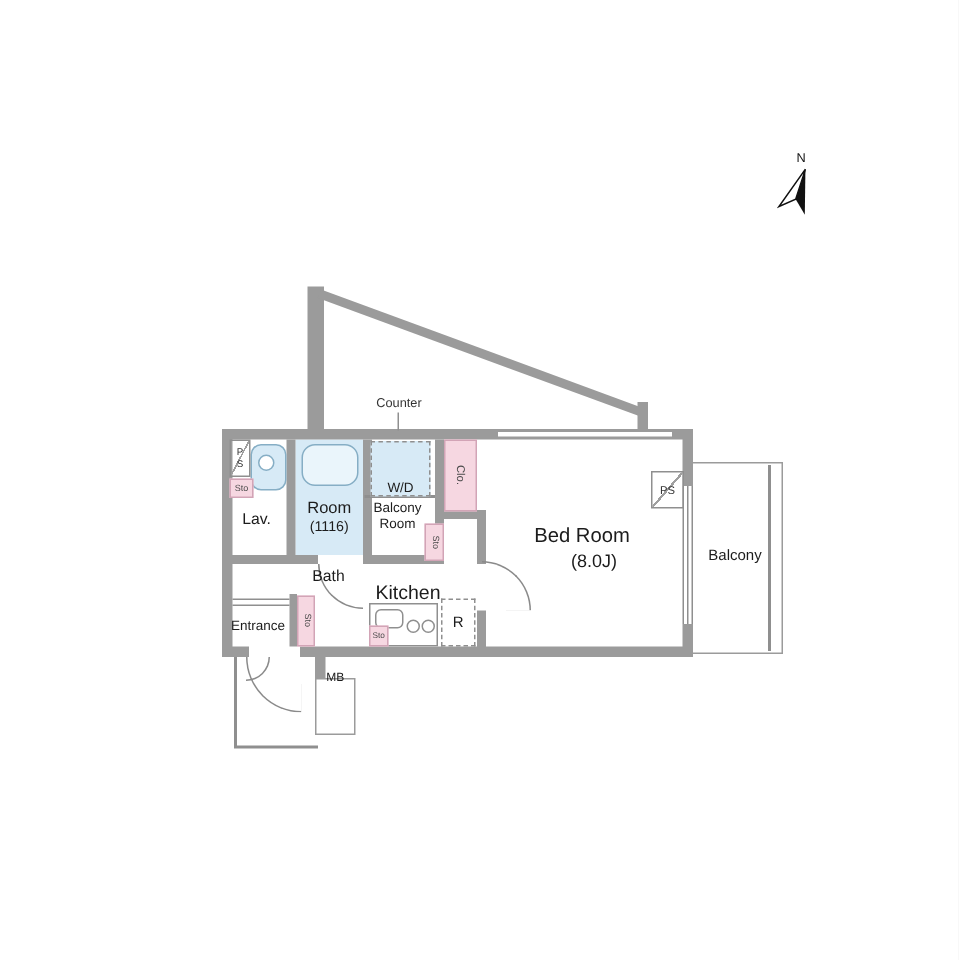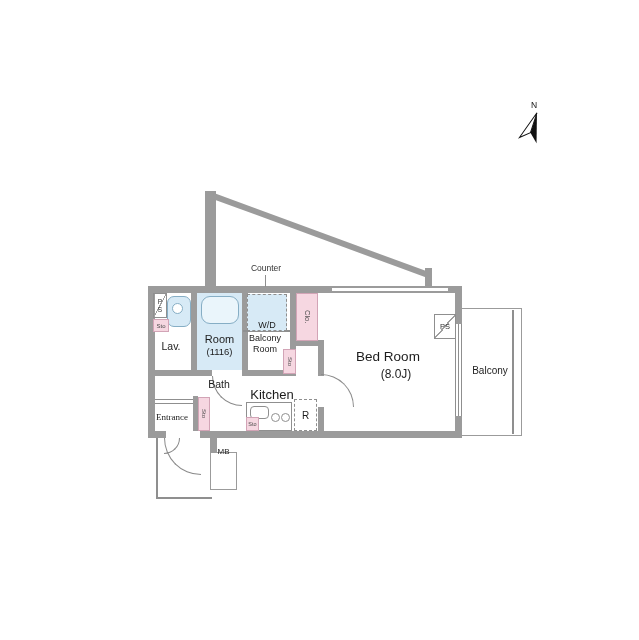--- a/index.html
+++ b/index.html
@@ -88,21 +88,21 @@
   #lbl-bath{left:197px;top:334px;width:45px;font-size:11px;}
   #lbl-bath-size{left:197px;top:347px;width:45px;font-size:9.5px;}
   #lbl-lav{left:150px;top:341px;width:42px;font-size:10.5px;}
   #lbl-powder1{left:243px;top:334px;width:44px;font-size:9px;}
   #lbl-powder2{left:243px;top:345px;width:44px;font-size:9px;}
   #lbl-bedroom{left:332px;top:350px;width:112px;font-size:13.5px;}
   #lbl-bedroom-size{left:340px;top:368px;width:112px;font-size:12px;}
   #lbl-balcony{left:460px;top:366px;width:60px;font-size:10px;}
   #lbl-hall{left:198px;top:379px;width:42px;font-size:10.5px;}
   #lbl-kitchen{left:246px;top:388px;width:52px;font-size:13px;}
-  #lbl-entrance{left:149px;top:413px;width:46px;font-size:9px;font-family:Liberation Serif, serif;}
+  #lbl-entrance{left:149px;top:413px;width:46px;font-size:9px;}
   #lbl-mb{left:210px;top:448px;width:27px;font-size:8px;}
 
   
   #compass-n{left:527px;top:101px;width:14px;font-size:8.5px;color:#111;}
   #compass-arrow{left:518px;top:110px;width:28px;height:36px;position:absolute;}
 </style>
 </head>
 <body>
 
 <div class="plan">

